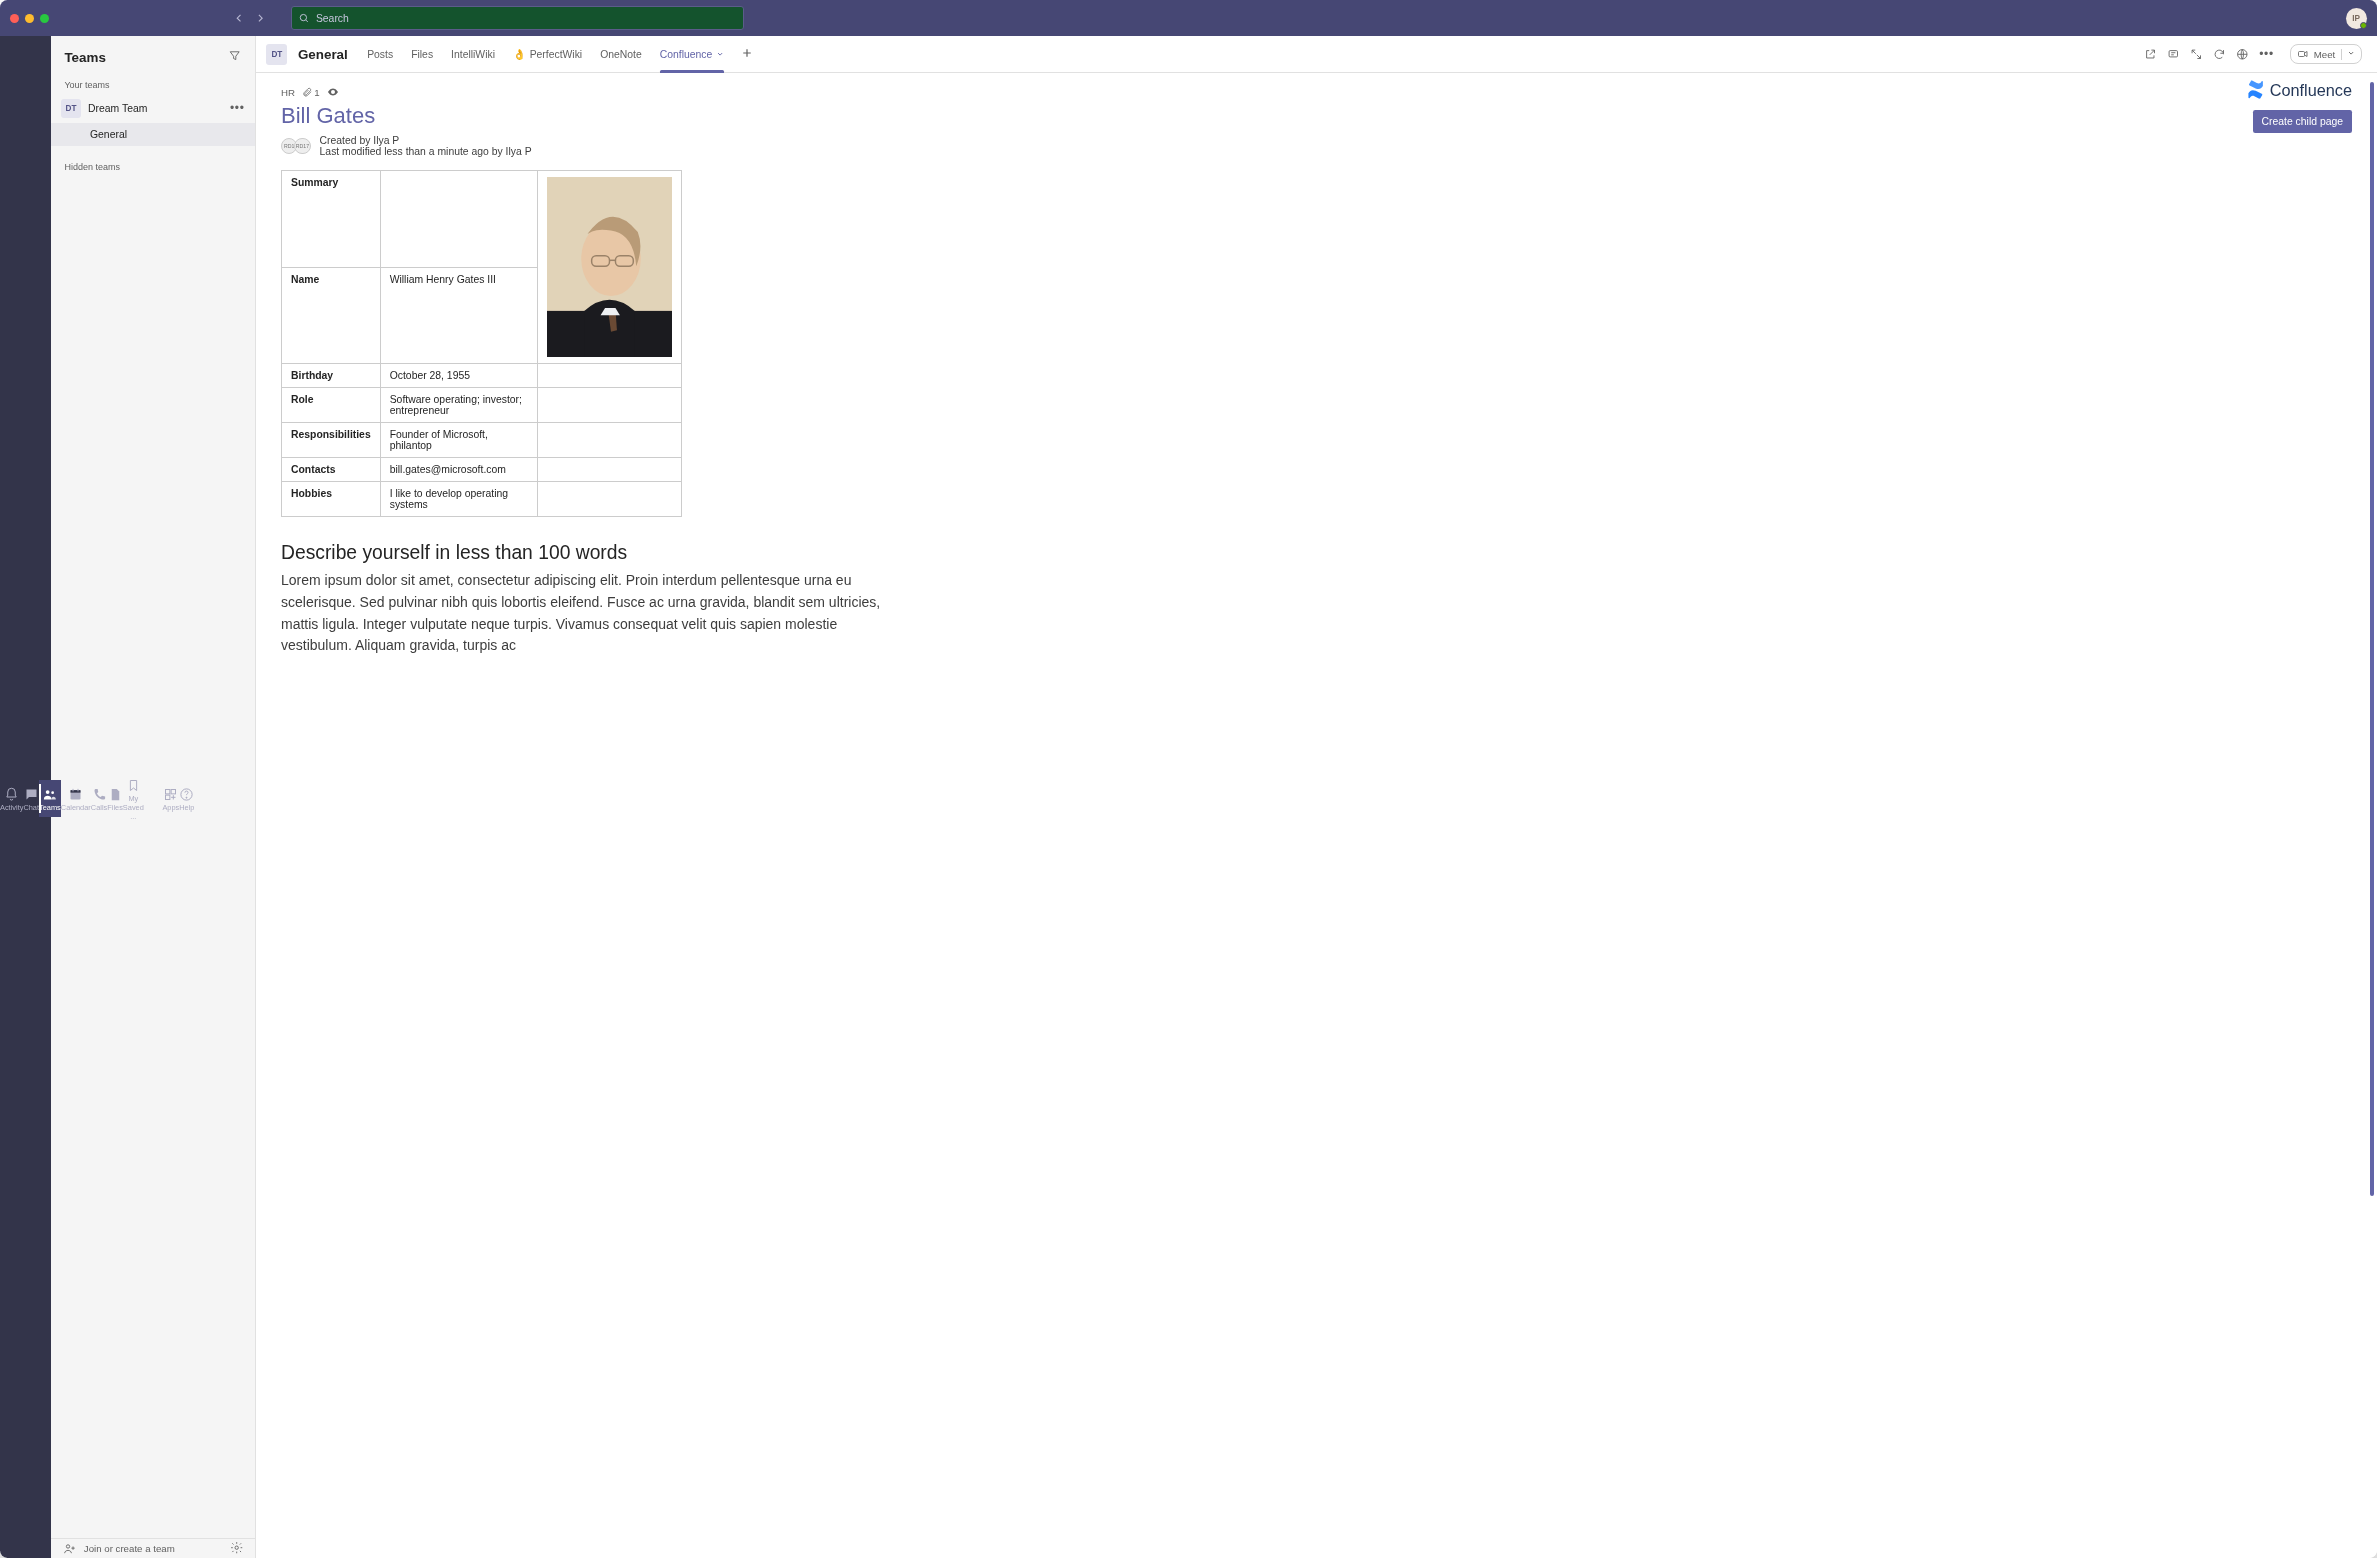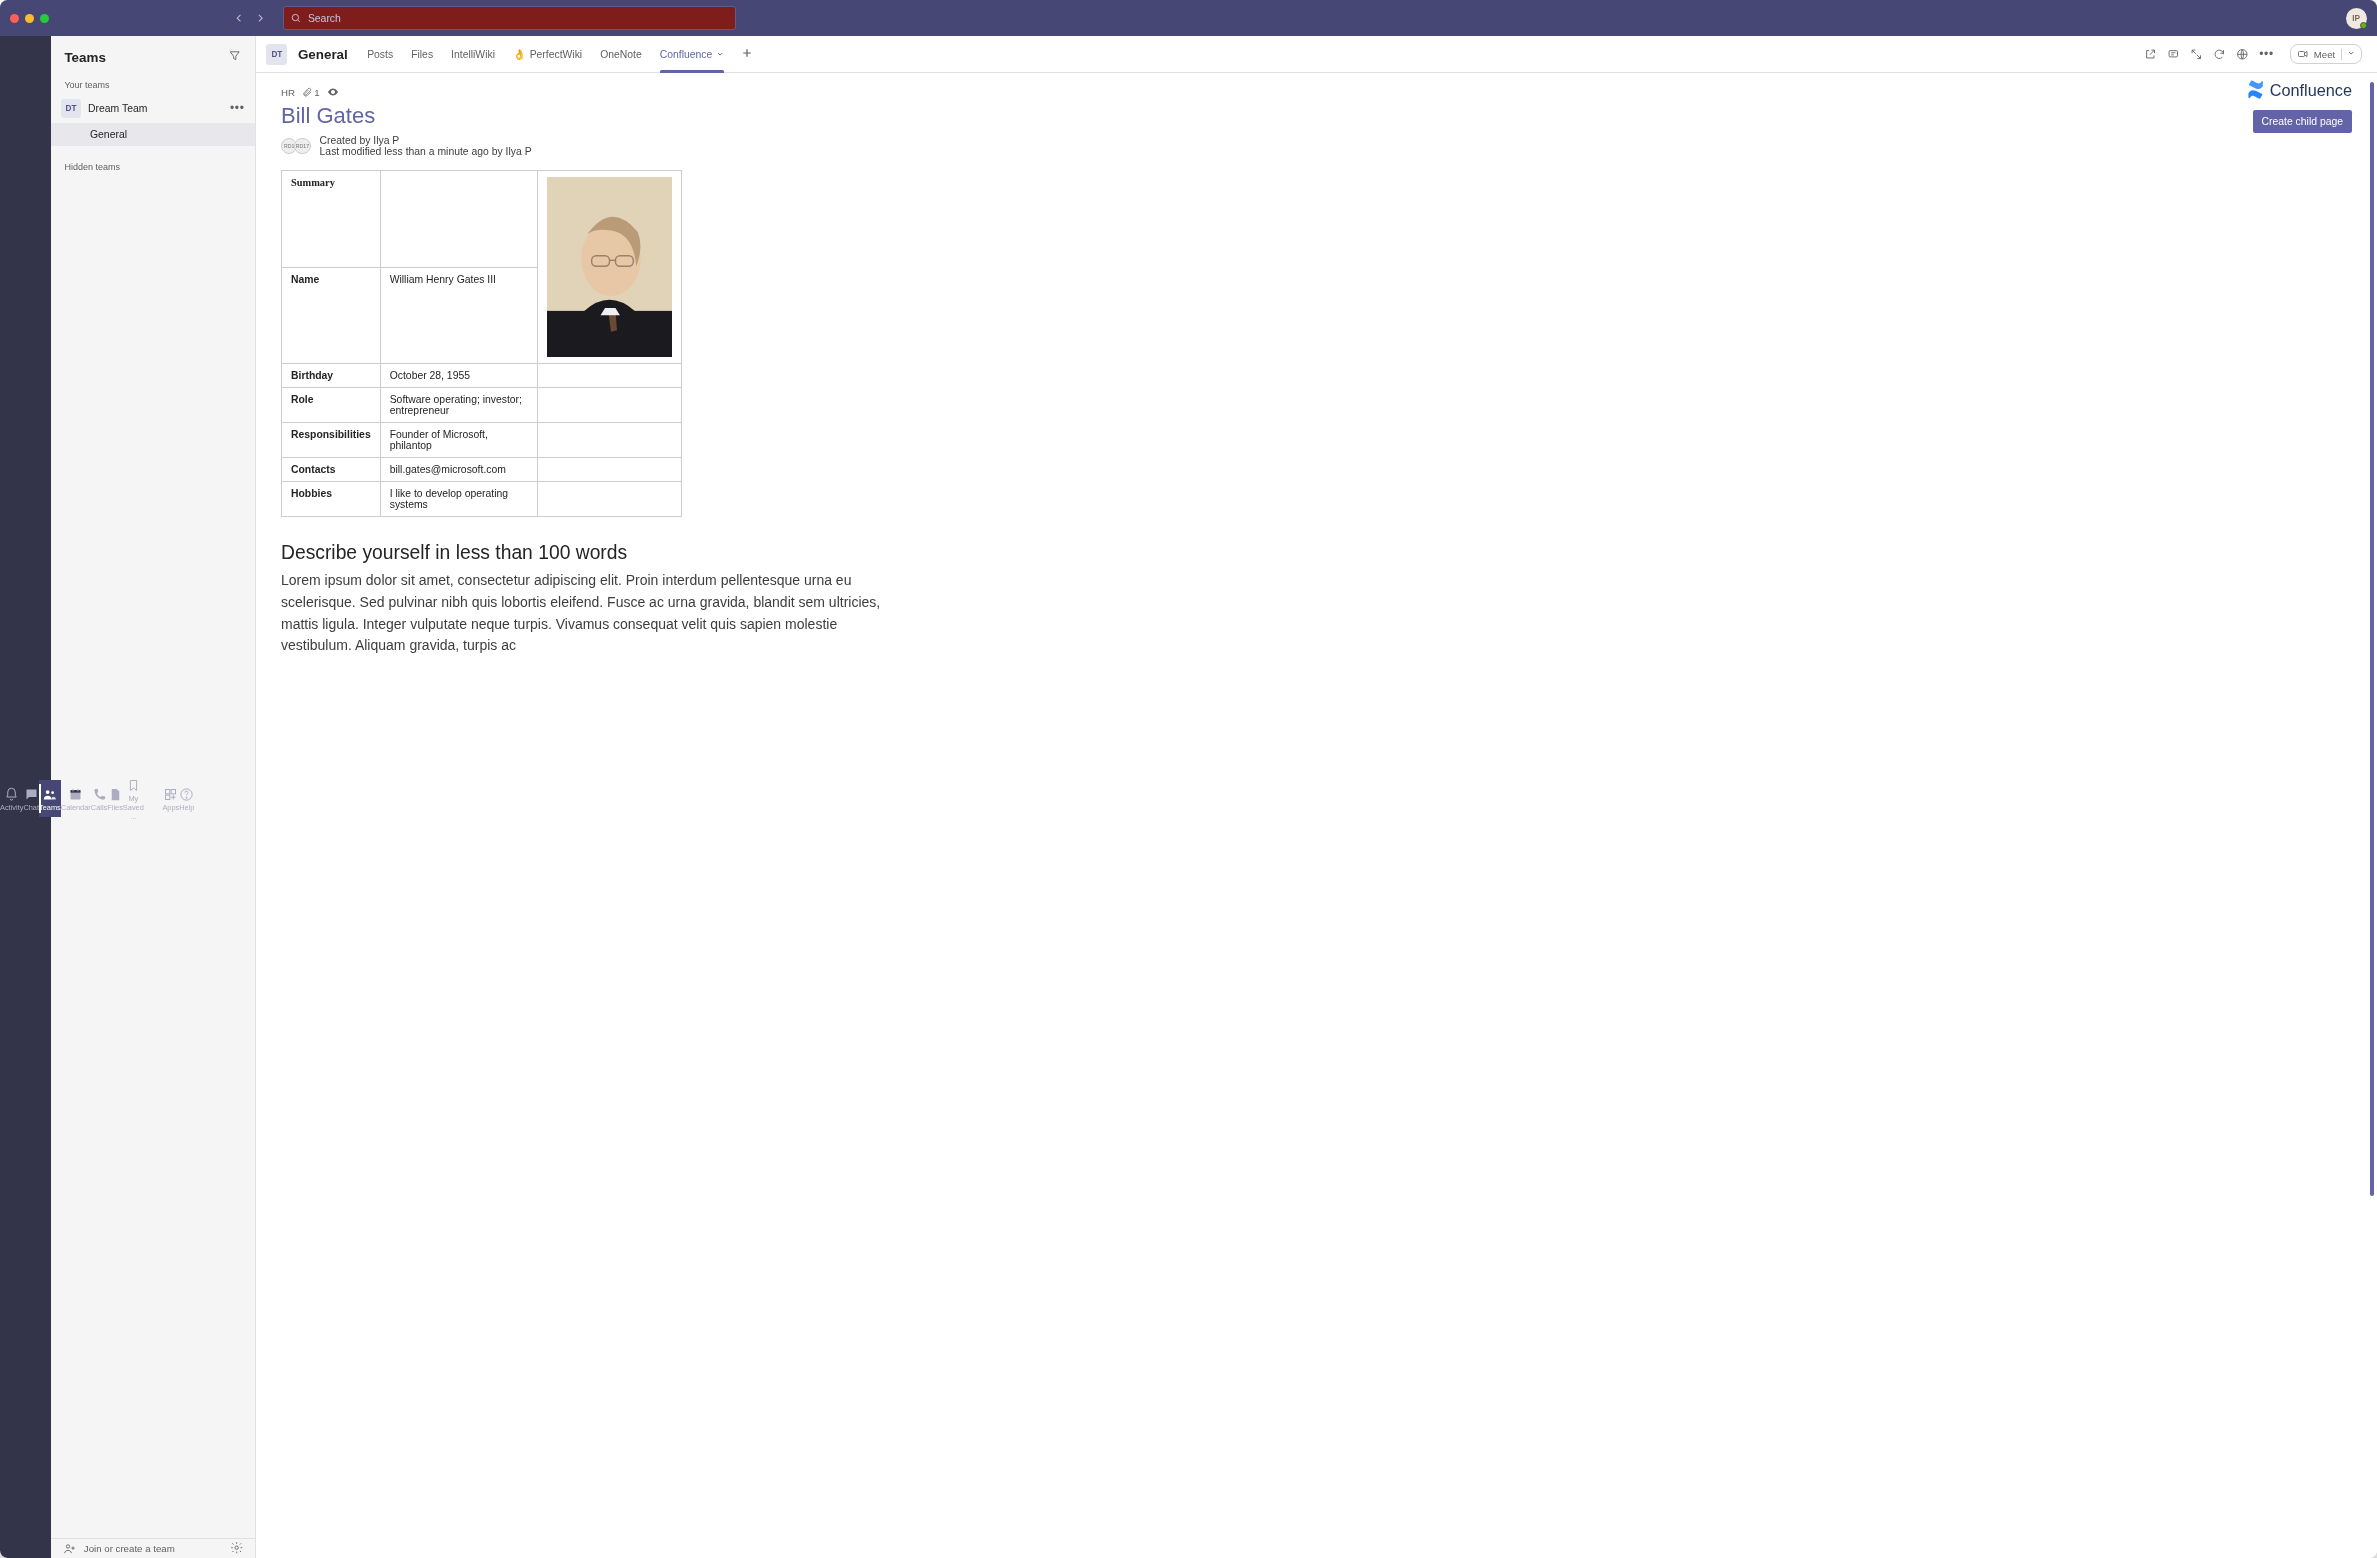--- a/index.html
+++ b/index.html
@@ -31,23 +31,23 @@
     padding: 0 10.4px;
     gap: 6px;
   }
   .traffic { display: flex; gap: 6px; margin-right: 7.4px;}
   .dot { width: 9px; height: 9px; border-radius: 50%; }
   .dot.r { background:#ff5f57; } .dot.y { background:#febc2e; } .dot.g { background:#28c840; }
   .nav-arrows { display:flex; gap:10.4px; color:#b6b6d1; margin-left: 171px;}
   .nav-arrows svg { width:10.4px; height:10.4px; cursor:pointer; }
   .searchbox {
     flex: 0 0 453px;
-    margin-left: 12px;
+    margin-left: 20px;
     height: 24px;
-    background: #7f1d1d;
+    background: #14532d;
     border: 0.7px solid #5b5c8a;
     border-radius: 3px;
     display:flex; align-items:center;
     padding: 0 7.4px;
     color:#c6c6de;
   }
   .searchbox input {
     background: transparent; border:0; outline:0; color:#c6c6de; font-size:10.4px; width:100%; margin-left:4.5px;
   }
   .searchbox input::placeholder { color:#c6c6de; }
@@ -115,21 +115,21 @@
   .brand-row { display:flex; align-items:center; justify-content:space-between;}
   .confluence-badge { display:flex; align-items:center; gap:4.5px; color:#253858; font-size:16.3px; font-weight:400; margin-top:-3px;}
   .create-btn { background:#6264a7; color:#fff; border:none; border-radius:2.2px; padding:6px 9px; font-size:10.4px; cursor:pointer; margin-top:4.5px;}
   .page-title { font-size:22px; font-weight:400; color:#6264a7; margin:4.5px 0 6px;}
   .author-row { display:flex; align-items:center; gap:9px; color:#3d3d3d; font-size:10.4px;}
   .author-avatars { display:flex; }
   .mini-av { width:16.3px; height:16.3px; border-radius:50%; background:#eee; border:0.7px solid #ccc; font-size:5.2px; display:flex;align-items:center;justify-content:center; color:#777; margin-left:-3px;}
   .mini-av:first-child{margin-left:0;}
   table.summary { border-collapse:collapse; margin-top:13.4px; width:401px;}
   table.summary td, table.summary th { border:0.7px solid #ccc; padding:6px 9px; font-size:10.4px; text-align:left; vertical-align:top;}
-  table.summary th.summary-head { font-weight:700; width:80px;font-family:Liberation Serif, serif;}
+  table.summary th.summary-head { font-weight:700; width:80px;}
   table.summary td.lab { font-weight:700; width:80px; }
   .photo-cell { width:138px; padding:6px;}
   .photo-cell .ph { width:125px; height:180px;
     background: linear-gradient(180deg,#d9c9b0 0%,#e8dcc7 35%,#e5d6bd 100%);
     position:relative; overflow:hidden;
   }
   .ph svg { position:absolute; inset:0; width:100%; height:100%; }
   h2.section { font-size:19.3px; font-weight:400; color:#242424; margin:25px 0 6px;}
   p.lorem { font-size:14px; color:#3d3d3d; line-height:1.55; margin:0;}
   .top-right-col { position:absolute; right:25px; top:10.4px; display:flex; flex-direction:column; align-items:flex-end; gap:6px;}

